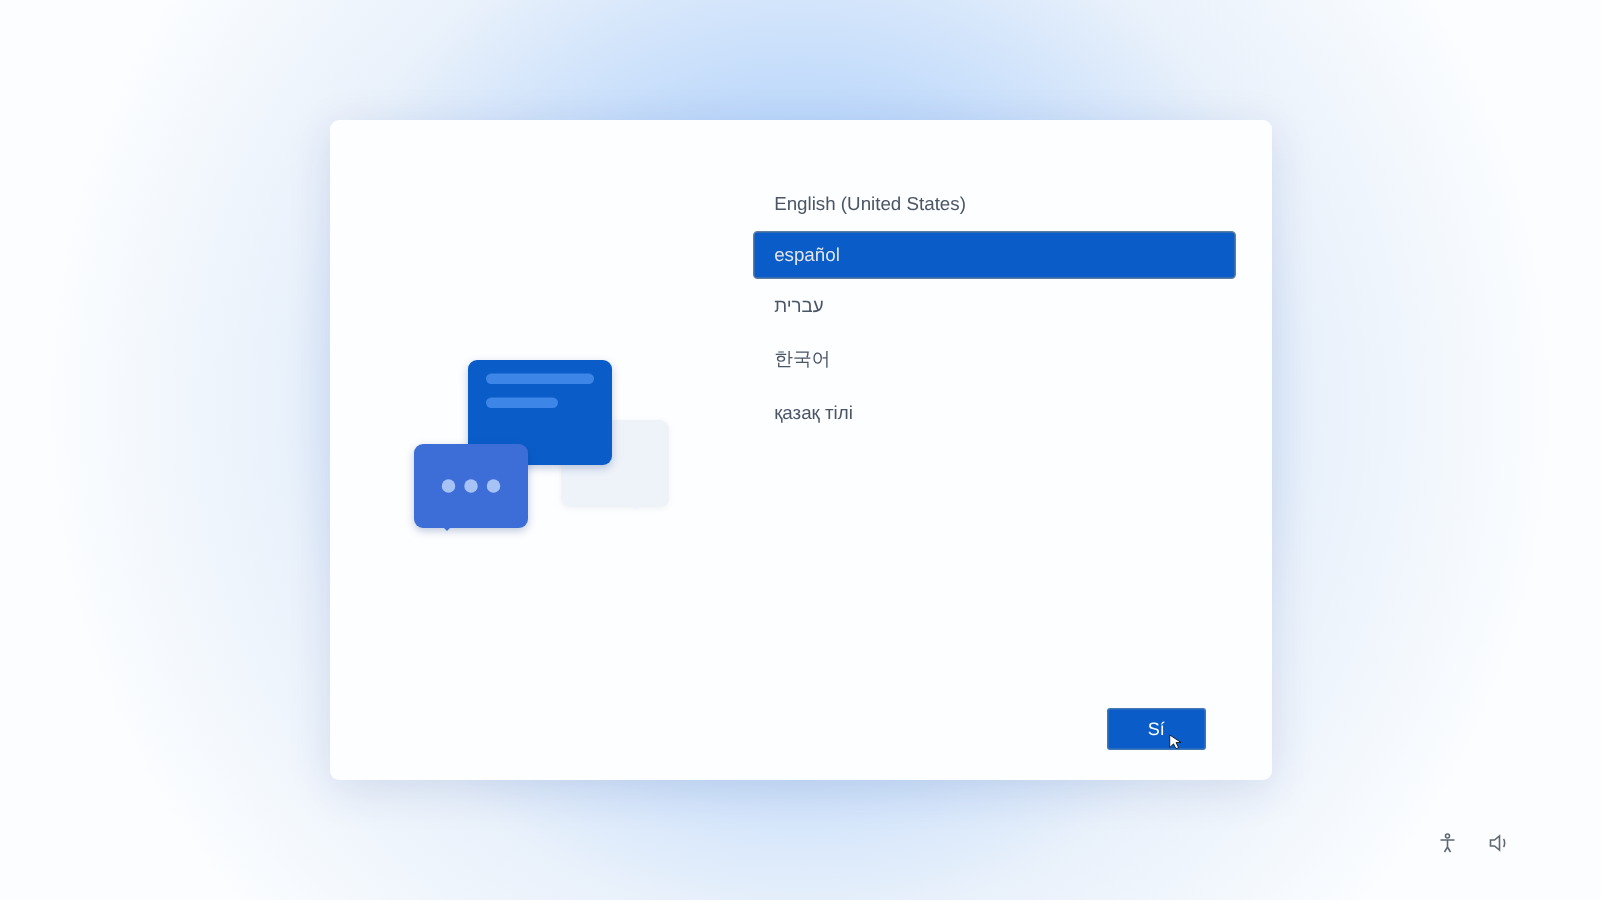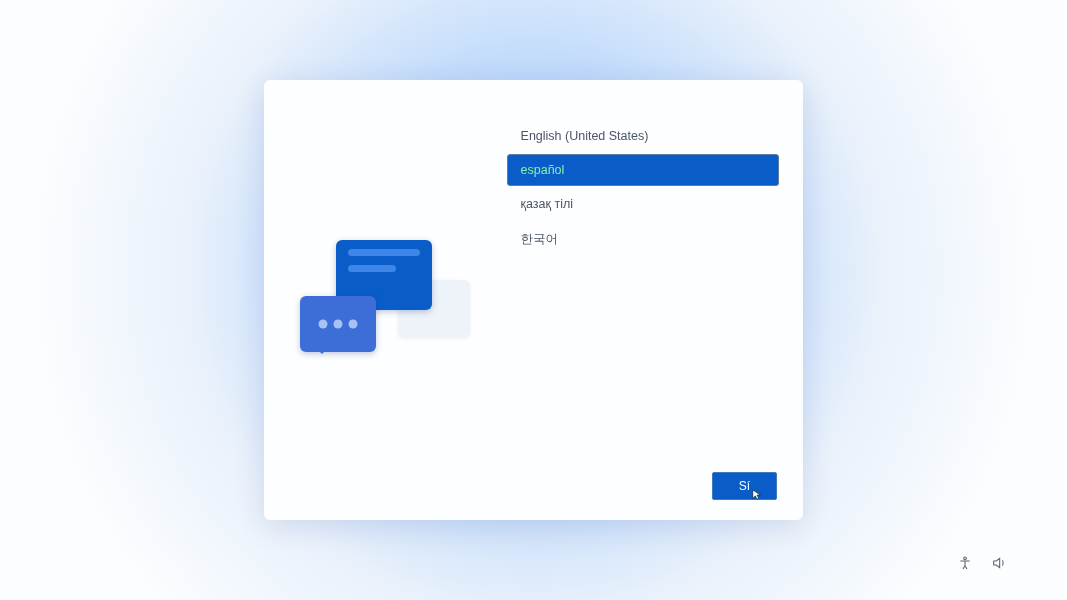--- a/index.html
+++ b/index.html
@@ -3,47 +3,47 @@
 <meta charset="utf-8">
 <style>
   * { box-sizing: border-box; margin: 0; padding: 0; }
   html, body { width: 1067px; height: 600px; overflow: hidden; font-family: "Segoe UI", Arial, sans-serif; }
   body {
     background: radial-gradient(circle at 50% 45%, #7eb6ff 0%, #bcd8fb 30%, #e9f1fb 55%, #fbfdff 80%);
     display: flex; align-items: center; justify-content: center;
     position: relative;
   }
   .card {
-    width: 539px; height: 440px;
+    width: 628px; height: 440px;
     background: #fdfeff;
     border-radius: 6px;
     box-shadow: 0 6px 30px rgba(0,40,120,.12);
     display: flex;
     position: relative;
   }
   .illus { flex: 0 0 45%; display:flex; align-items:center; justify-content:center; }
   .listpane { flex: 1; padding: 40px 24px 70px 0; }
   .lang {
     font-size: 12.5px;
     color: #4a5566;
     padding: 9px 14px;
     border-radius: 3px;
     cursor: pointer;
     margin-bottom: 2px;
     user-select: none;
   }
   .lang.selected {
     background: #0a5dc9;
-    color: #86efac;
+    color: #e5e5e5;
     border: 1px solid #5f7d9e;
     padding: 8px 13px;
   }
   .yes-btn {
     position: absolute;
-    right: 26px; bottom: 20px;
+    right: 44px; bottom: 20px;
     background: #0a5dc9;
     color: #fff;
     font-size: 12px;
     padding: 6px 26px;
     border: 1px solid #4078b8;
     border-radius: 2px;
     cursor: pointer;
   }
   .yes-btn .cursor {
     position:absolute; right:14px; bottom:-2px;
@@ -96,22 +96,23 @@
             <i></i>
             <i></i>
           </div>
         </div>
     </div>
   </div>
 
   <div class="listpane">
     <div class="lang">English (United States)</div>
     <div class="lang selected">español</div>
+    <div class="lang">עברית</div>
+    <div class="lang">한국어</div>
     <div class="lang">қазақ тілі</div>
-    <div class="lang">한국어</div>
   </div>
 
   <div class="yes-btn">
     <span>Sí</span>
     <svg class="cursor" viewBox="0 0 12 14">
       <path d="M1 1 L1 11 L4 8 L6 12 L8 11 L6 7 L10 7 Z" fill="#ffffff" stroke="#000" stroke-width="0.6"></path>
     </svg>
   </div>
 </div>
 

